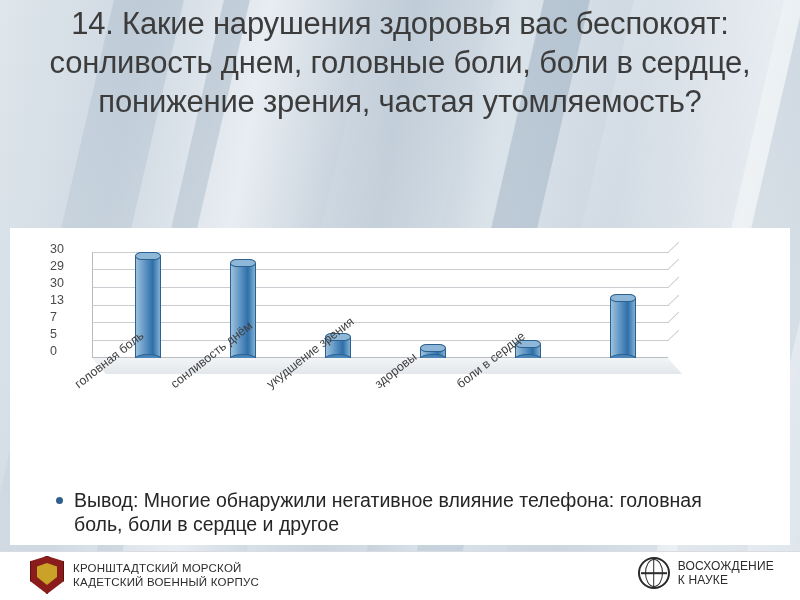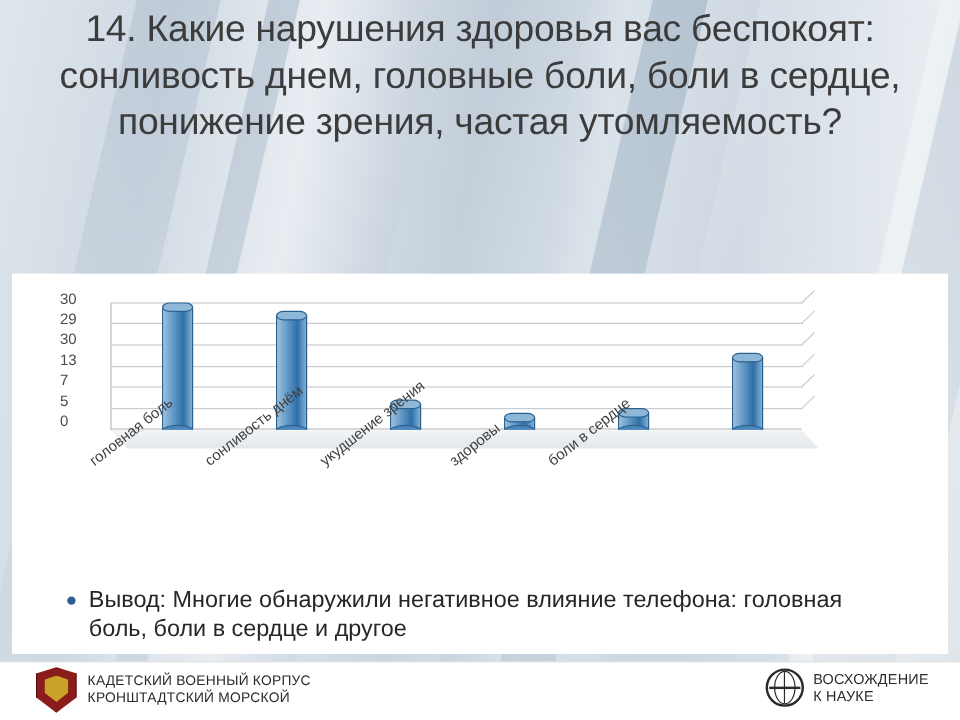--- a/index.html
+++ b/index.html
@@ -355,22 +355,22 @@
   </div>
 
   <div class="footer"></div>
 
   <div class="logo-left">
     <div class="crest">
       <div class="shield"></div>
       <div class="inner"></div>
     </div>
     <div class="left-text">
+      <div>КРОНШТАДТСКИЙ МОРСКОЙ</div>
       <div>КАДЕТСКИЙ ВОЕННЫЙ КОРПУС</div>
-      <div>КРОНШТАДТСКИЙ МОРСКОЙ</div>
     </div>
   </div>
 
   <div class="logo-right">
     <div class="globe">
         <div class="ell"></div>
       </div>
     <div class="right-text">
       <div>ВОСХОЖДЕНИЕ</div>
       <div>К НАУКЕ</div>

